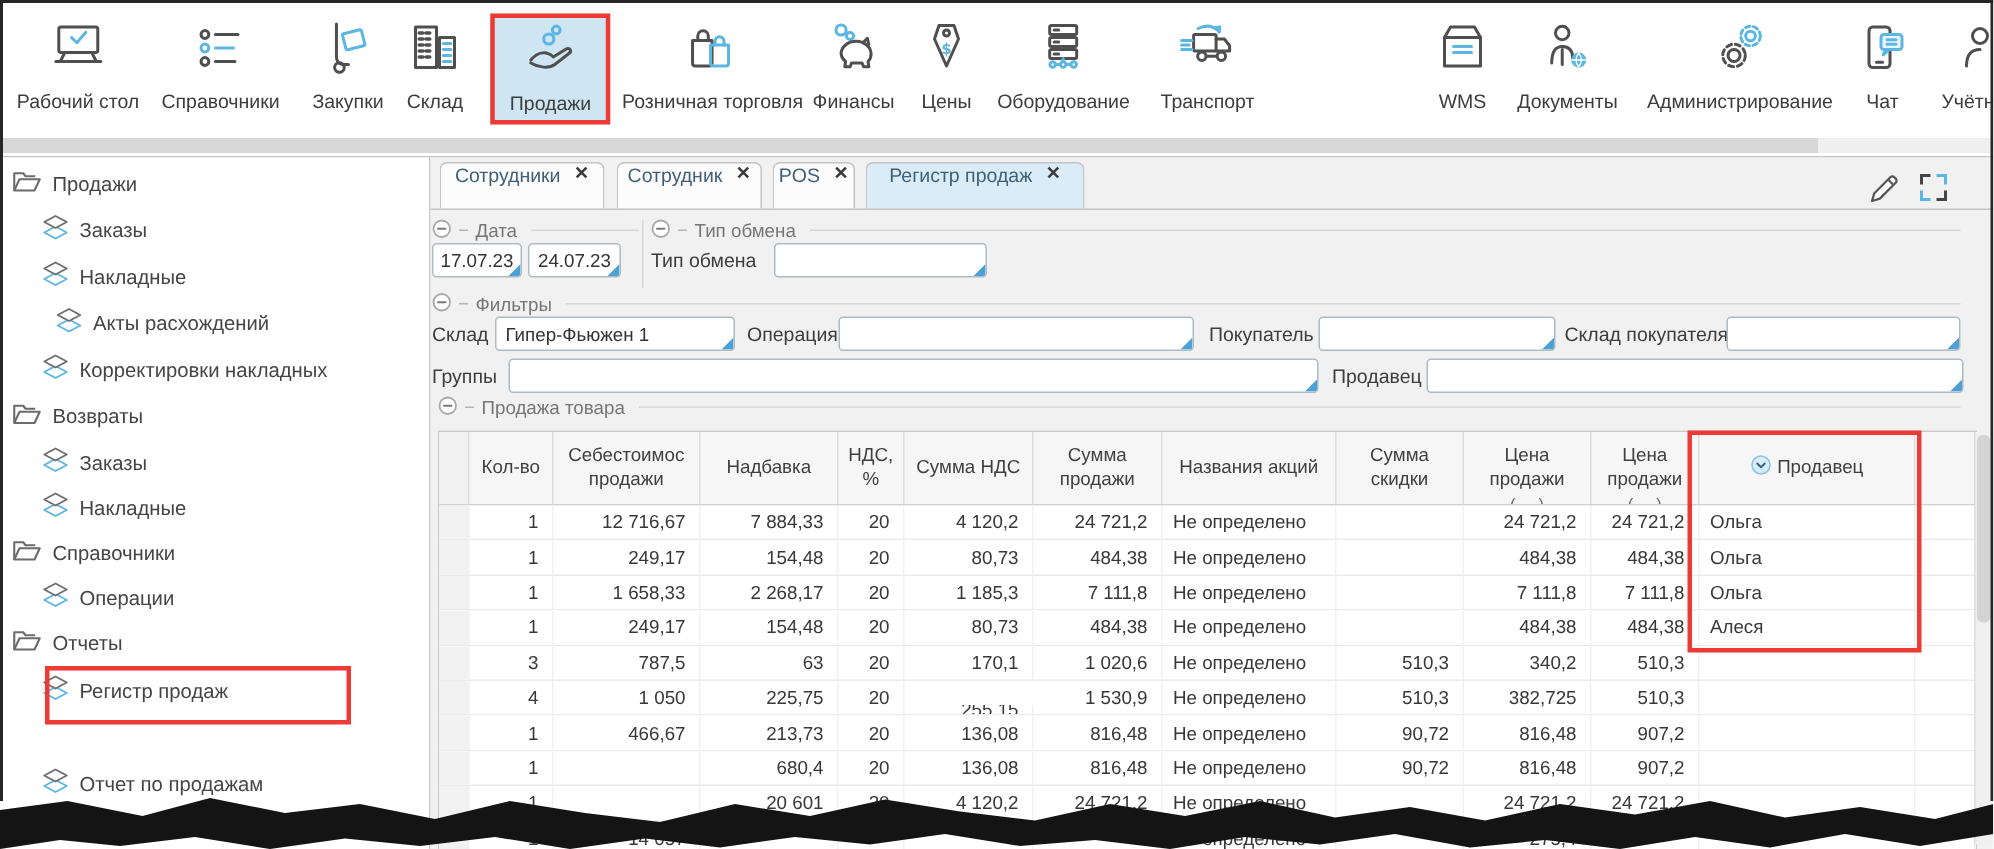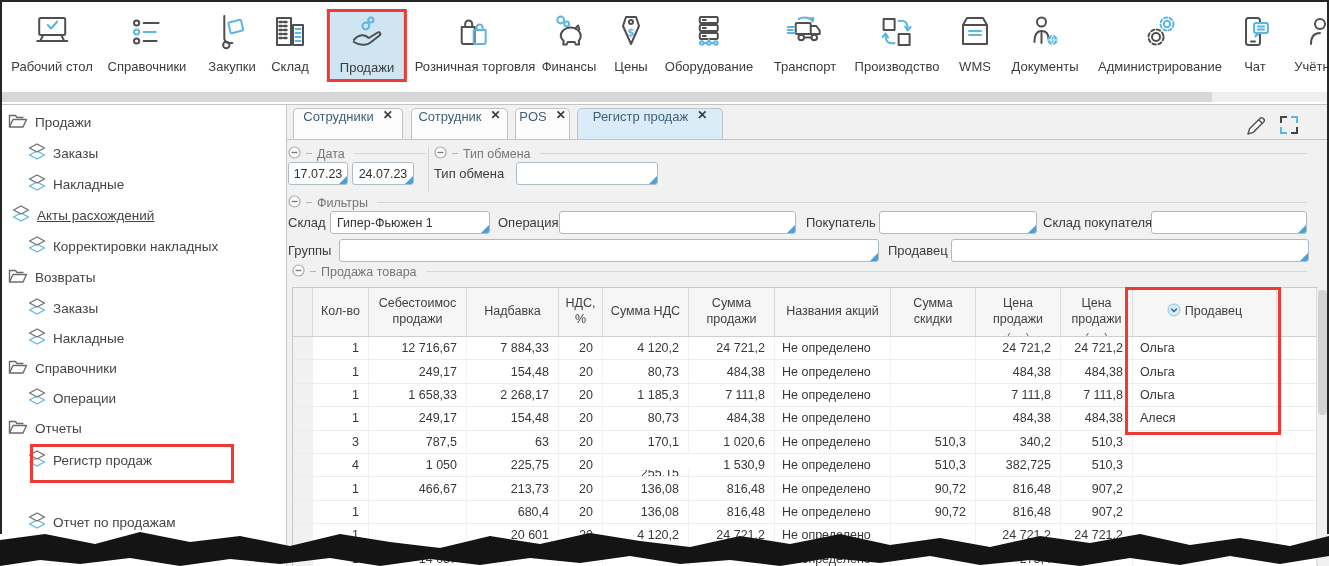--- a/index.html
+++ b/index.html
@@ -178,33 +178,20 @@
               <circle cx="16.5" cy="25.5" r="2.8"></circle>
               <circle cx="29.5" cy="25.5" r="2.8"></circle>
               <path d="M19.5 25.5 h7"></path>
               <path d="M3 15h7M3 18h5M3 21h7" stroke="#5cb6e3"></path>
               <path d="M14 7 q8-4 14 2" stroke="#5cb6e3"></path>
               <path d="M28 9.5 l0.5-3.5 -4 .5" stroke="#5cb6e3"></path>
             </g>
           </svg></span>
         <span class="lbl">Транспорт</span>
       </div>
-      <div class="tb-item" style="left: 897px;">
-        <span><svg width="40" height="40" viewBox="0 0 40 40">
-            <g fill="none" stroke="#4f4f4f" stroke-width="2" stroke-linecap="round" stroke-linejoin="round">
-              <rect x="7" y="7" width="11" height="11"></rect>
-              <rect x="22" y="22" width="11" height="11"></rect>
-              <path d="M22 9 q9-2 9 8" stroke="#5cb6e3"></path>
-              <path d="M28.5 14.5 L31 18.5 34 15" stroke="#5cb6e3"></path>
-              <path d="M18 31 q-9 2-9-8" stroke="#5cb6e3"></path>
-              <path d="M11.5 25.5 L9 21.5 6 25" stroke="#5cb6e3"></path>
-            </g>
-          </svg></span>
-        <span class="lbl">Производство</span>
-      </div>
       <div class="tb-item" style="left: 975px;">
         <span><svg width="40" height="40" viewBox="0 0 40 40">
             <g fill="none" stroke="#4f4f4f" stroke-width="2" stroke-linecap="round" stroke-linejoin="round">
               <path d="M8 13 L12 6 h16 l4 7"></path>
               <rect x="8" y="13" width="24" height="19"></rect>
               <path d="M14 19 h12 M14 23 h12" stroke="#5cb6e3"></path>
             </g>
           </svg></span>
         <span class="lbl">WMS</span>
       </div>
@@ -275,21 +262,21 @@
           </svg></span>
         <span>Заказы</span>
       </div>
       <div class="side-item" style="top: 64px; left: 28px;">
         <span><svg width="18" height="17" viewBox="0 0 18 17">
             <path d="M9 8 l7.5 4 L9 16 1.5 12 Z" fill="none" stroke="#5cb6e3" stroke-width="1.3" stroke-linejoin="round"></path>
             <path d="M9 1 l7.5 4 L9 9 1.5 5 Z" fill="#fff" stroke="#6f6f6f" stroke-width="1.3" stroke-linejoin="round"></path>
           </svg></span>
         <span>Накладные</span>
       </div>
-      <div class="side-item" style="top: 95px; left: 12px; text-decoration: underline;">
+      <div class="side-item" style="top: 95px; left: 37px;">
         <span><svg width="18" height="17" viewBox="0 0 18 17">
             <path d="M9 8 l7.5 4 L9 16 1.5 12 Z" fill="none" stroke="#5cb6e3" stroke-width="1.3" stroke-linejoin="round"></path>
             <path d="M9 1 l7.5 4 L9 9 1.5 5 Z" fill="#fff" stroke="#6f6f6f" stroke-width="1.3" stroke-linejoin="round"></path>
           </svg></span>
         <span>Акты расхождений</span>
       </div>
       <div class="side-item" style="top: 126px; left: 28px;">
         <span><svg width="18" height="17" viewBox="0 0 18 17">
             <path d="M9 8 l7.5 4 L9 16 1.5 12 Z" fill="none" stroke="#5cb6e3" stroke-width="1.3" stroke-linejoin="round"></path>
             <path d="M9 1 l7.5 4 L9 9 1.5 5 Z" fill="#fff" stroke="#6f6f6f" stroke-width="1.3" stroke-linejoin="round"></path>

